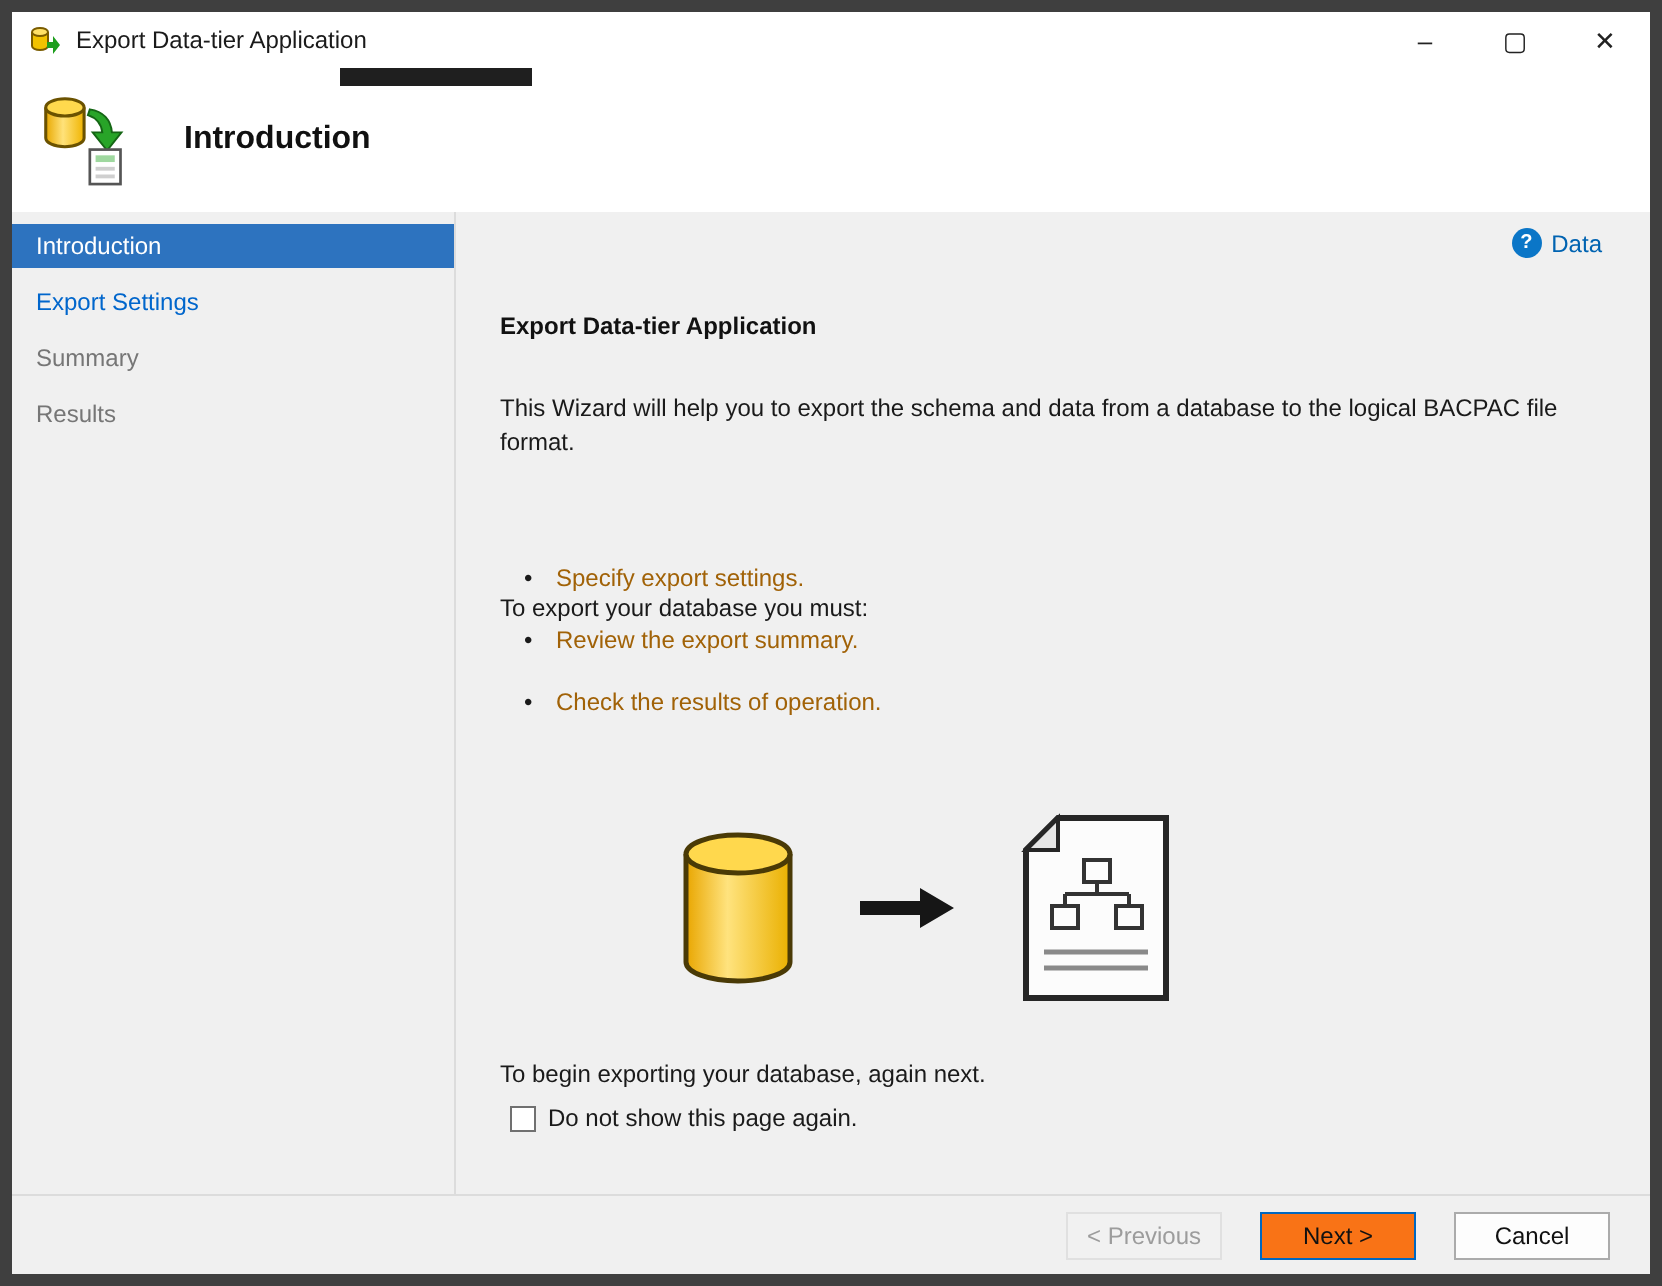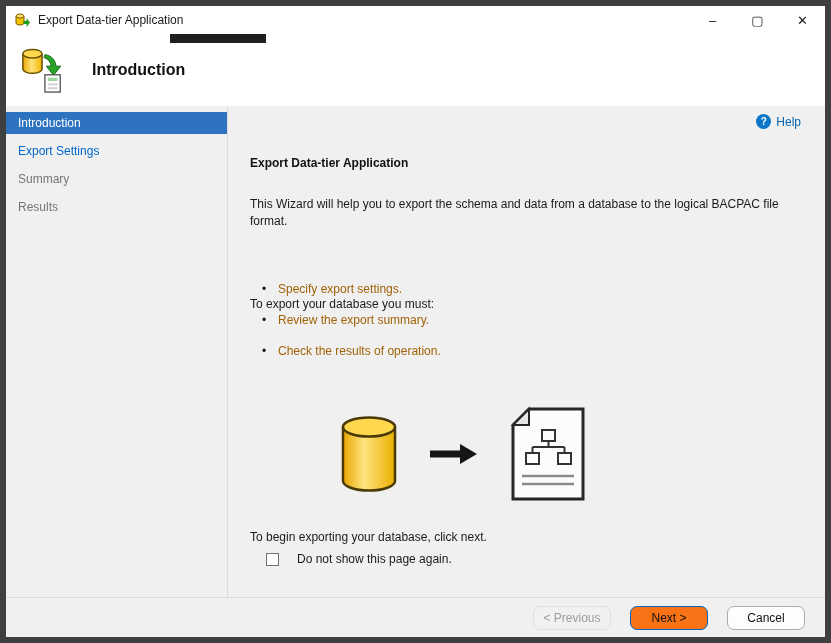--- a/index.html
+++ b/index.html
@@ -77,36 +77,36 @@
   .c-bullets li::before {
     content:"•"; position:absolute; left:34px; top:0; color:#1a1a1a;
   }
 
   .illustration {
     position:absolute; top:300px; left:112px;
     display:flex; align-items:center; gap:32px;
   }
 
   .c-begin { position:absolute; top:424px; left:22px; font-size:12px; color:#1a1a1a; }
-  .checkbox-row { position:absolute; top:446px; left:38px; display:flex; align-items:center; gap:18px; }
+  .checkbox-row { position:absolute; top:446px; left:27px; display:flex; align-items:center; gap:6px; }
   .checkbox {
     width:13px; height:13px; background:#fff; border:1px solid #707070; flex:0 0 auto;
   }
   .checkbox-label { font-size:12px; color:#1a1a1a; }
 
   
   .footer {
     height:40px; flex:0 0 auto; background:#f0f0f0;
     border-top:1px solid #dcdcdc;
     display:flex; align-items:center; justify-content:flex-end;
     gap:19px; padding-right:20px;
   }
   .btn {
     width:78px; height:24px; font-size:12px; font-family:inherit;
-    display:flex; align-items:center; justify-content:center; cursor:default;border-radius:7px;
+    display:flex; align-items:center; justify-content:center; cursor:default;
   }
   .btn-prev { background:#f1f1f1; border:1px solid #e0e0e0; color:#9c9c9c; }
   .btn-next { background:#f97316; border:1px solid #0067c0; color:#111; }
   .btn-cancel { background:#fdfdfd; border:1px solid #ababab; color:#111; }
 </style>
 </head>
 <body>
 
 <div class="frame">
   <div class="window">
@@ -152,21 +152,21 @@
         <div class="nav-item active">Introduction</div>
         <div class="nav-item enabled">Export Settings</div>
         <div class="nav-item pending">Summary</div>
         <div class="nav-item pending">Results</div>
       </div>
 
       <div class="content">
 
         <div class="help-link">
           <span class="help-badge">?</span>
-          <span>Help</span>
+          <span>Data</span>
         </div>
 
         <div class="c-heading">Export Data-tier Application</div>
 
         <div class="c-desc">This Wizard will help you to export the schema and data from a database to the logical BACPAC file format.</div>
 
         <div class="c-req">To export your database you must:</div>
 
         <ul class="c-bullets">
           <li>Specify export settings.</li>
@@ -195,21 +195,21 @@
             <path d="M19 3 H73 V93 H3 V19 Z" fill="#fcfcfc" stroke="#262626" stroke-width="3"></path>
             <path d="M19 3 V19 H3 Z" fill="#e6e6e6" stroke="#262626" stroke-width="2"></path>
             <rect x="32" y="24" width="13" height="11" fill="none" stroke="#333" stroke-width="2"></rect>
             <path d="M38.5 35 v6 M22.5 41 h32 M22.5 41 v6 M54.5 41 v6" stroke="#333" stroke-width="2" fill="none"></path>
             <rect x="16" y="47" width="13" height="11" fill="none" stroke="#333" stroke-width="2"></rect>
             <rect x="48" y="47" width="13" height="11" fill="none" stroke="#333" stroke-width="2"></rect>
             <path d="M12 70 h52 M12 78 h52" stroke="#8a8a8a" stroke-width="2.5"></path>
           </svg>
         </div>
 
-        <div class="c-begin">To begin exporting your database, click next.</div>
+        <div class="c-begin">To begin exporting your database, again next.</div>
 
         <div class="checkbox-row">
           <span class="checkbox"></span>
           <span class="checkbox-label">Do not show this page again.</span>
         </div>
 
       </div>
     </div>
 
     <div class="footer">

